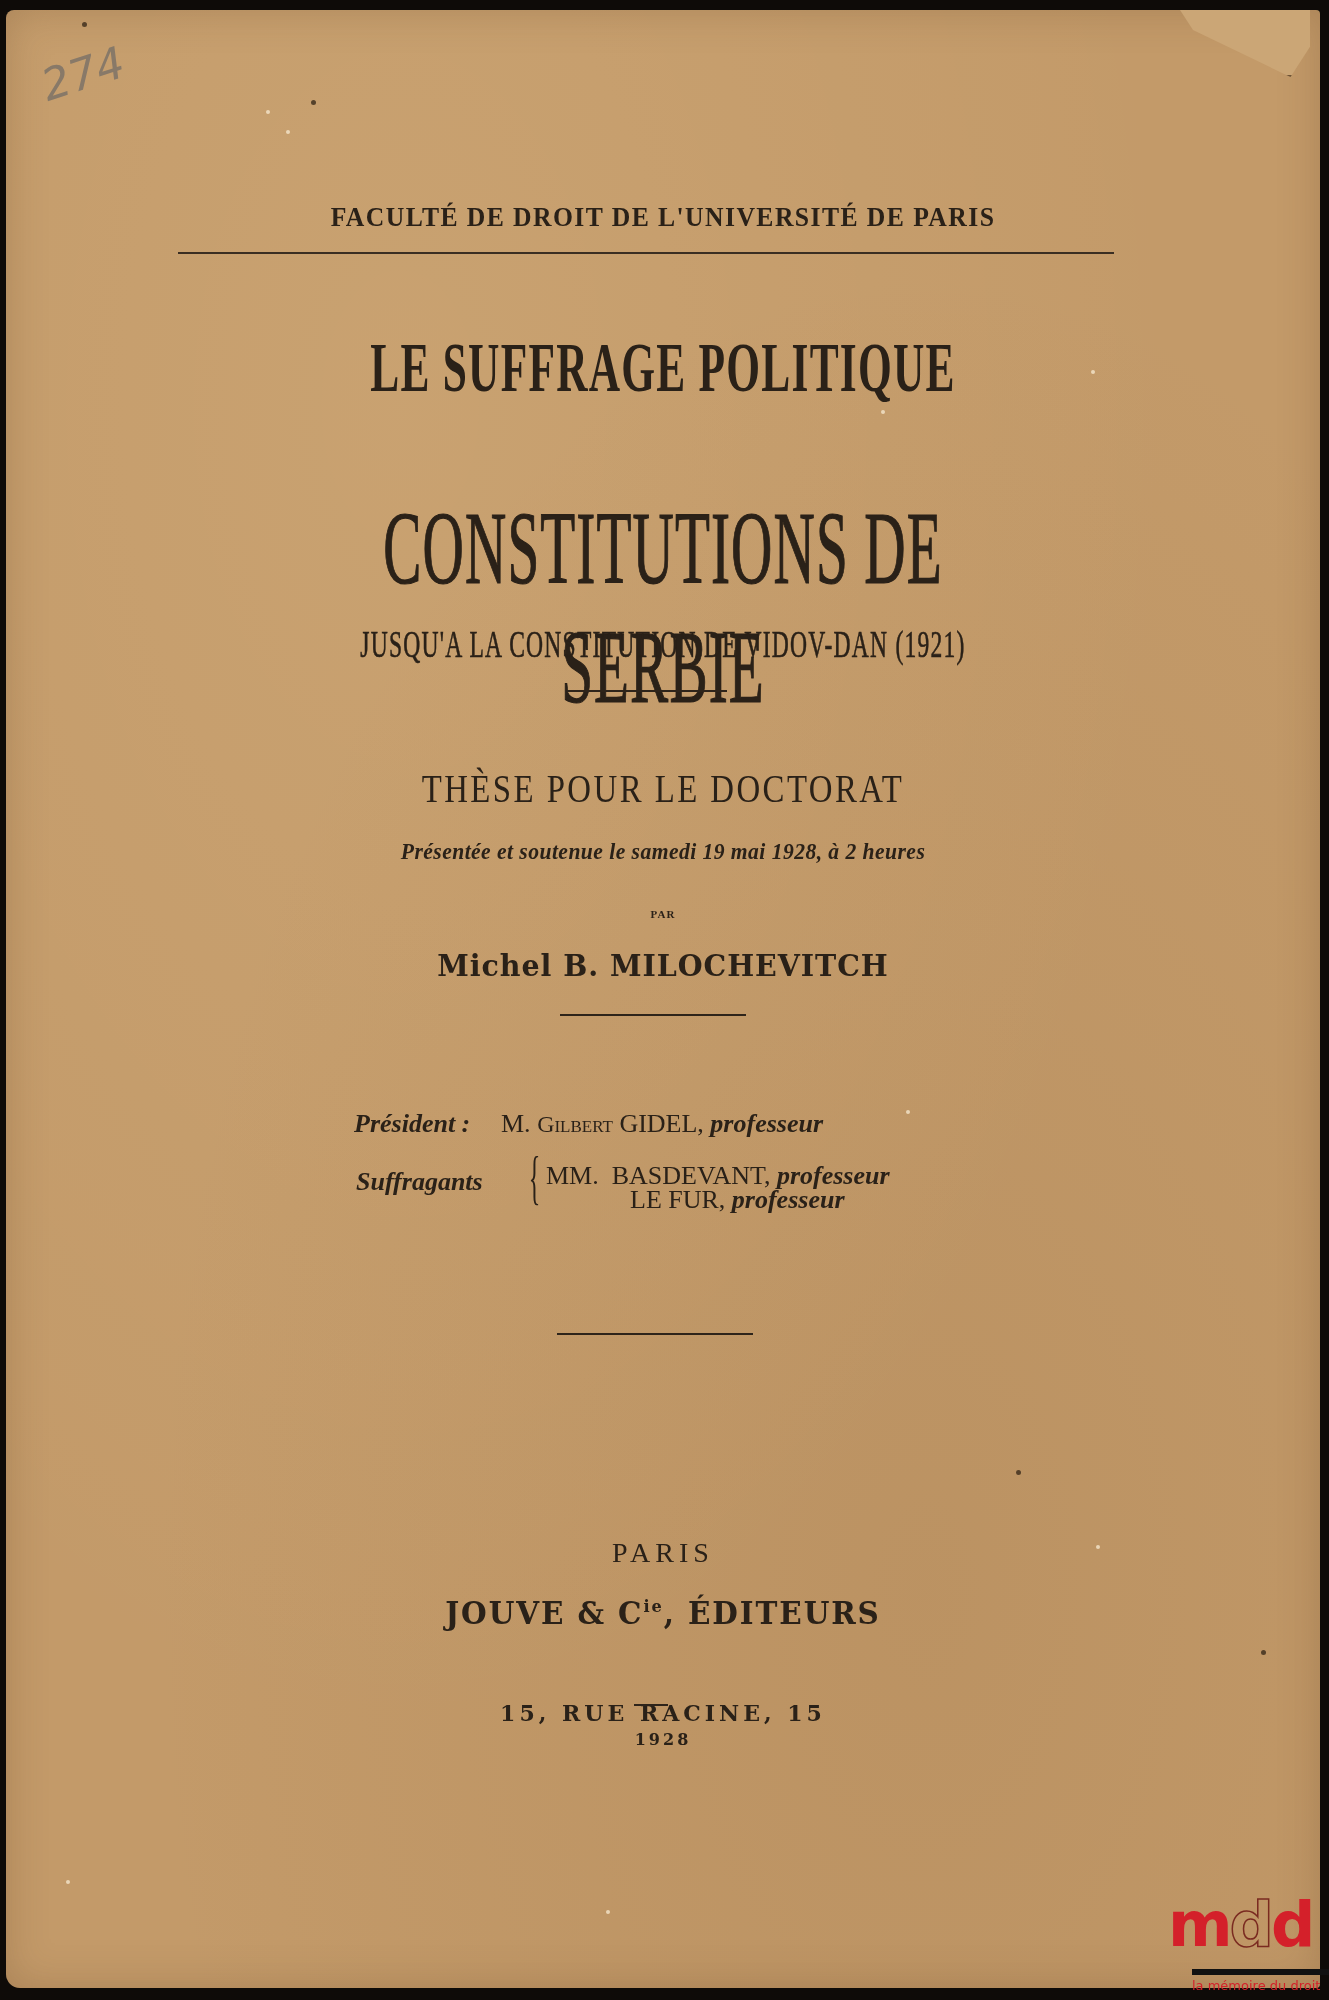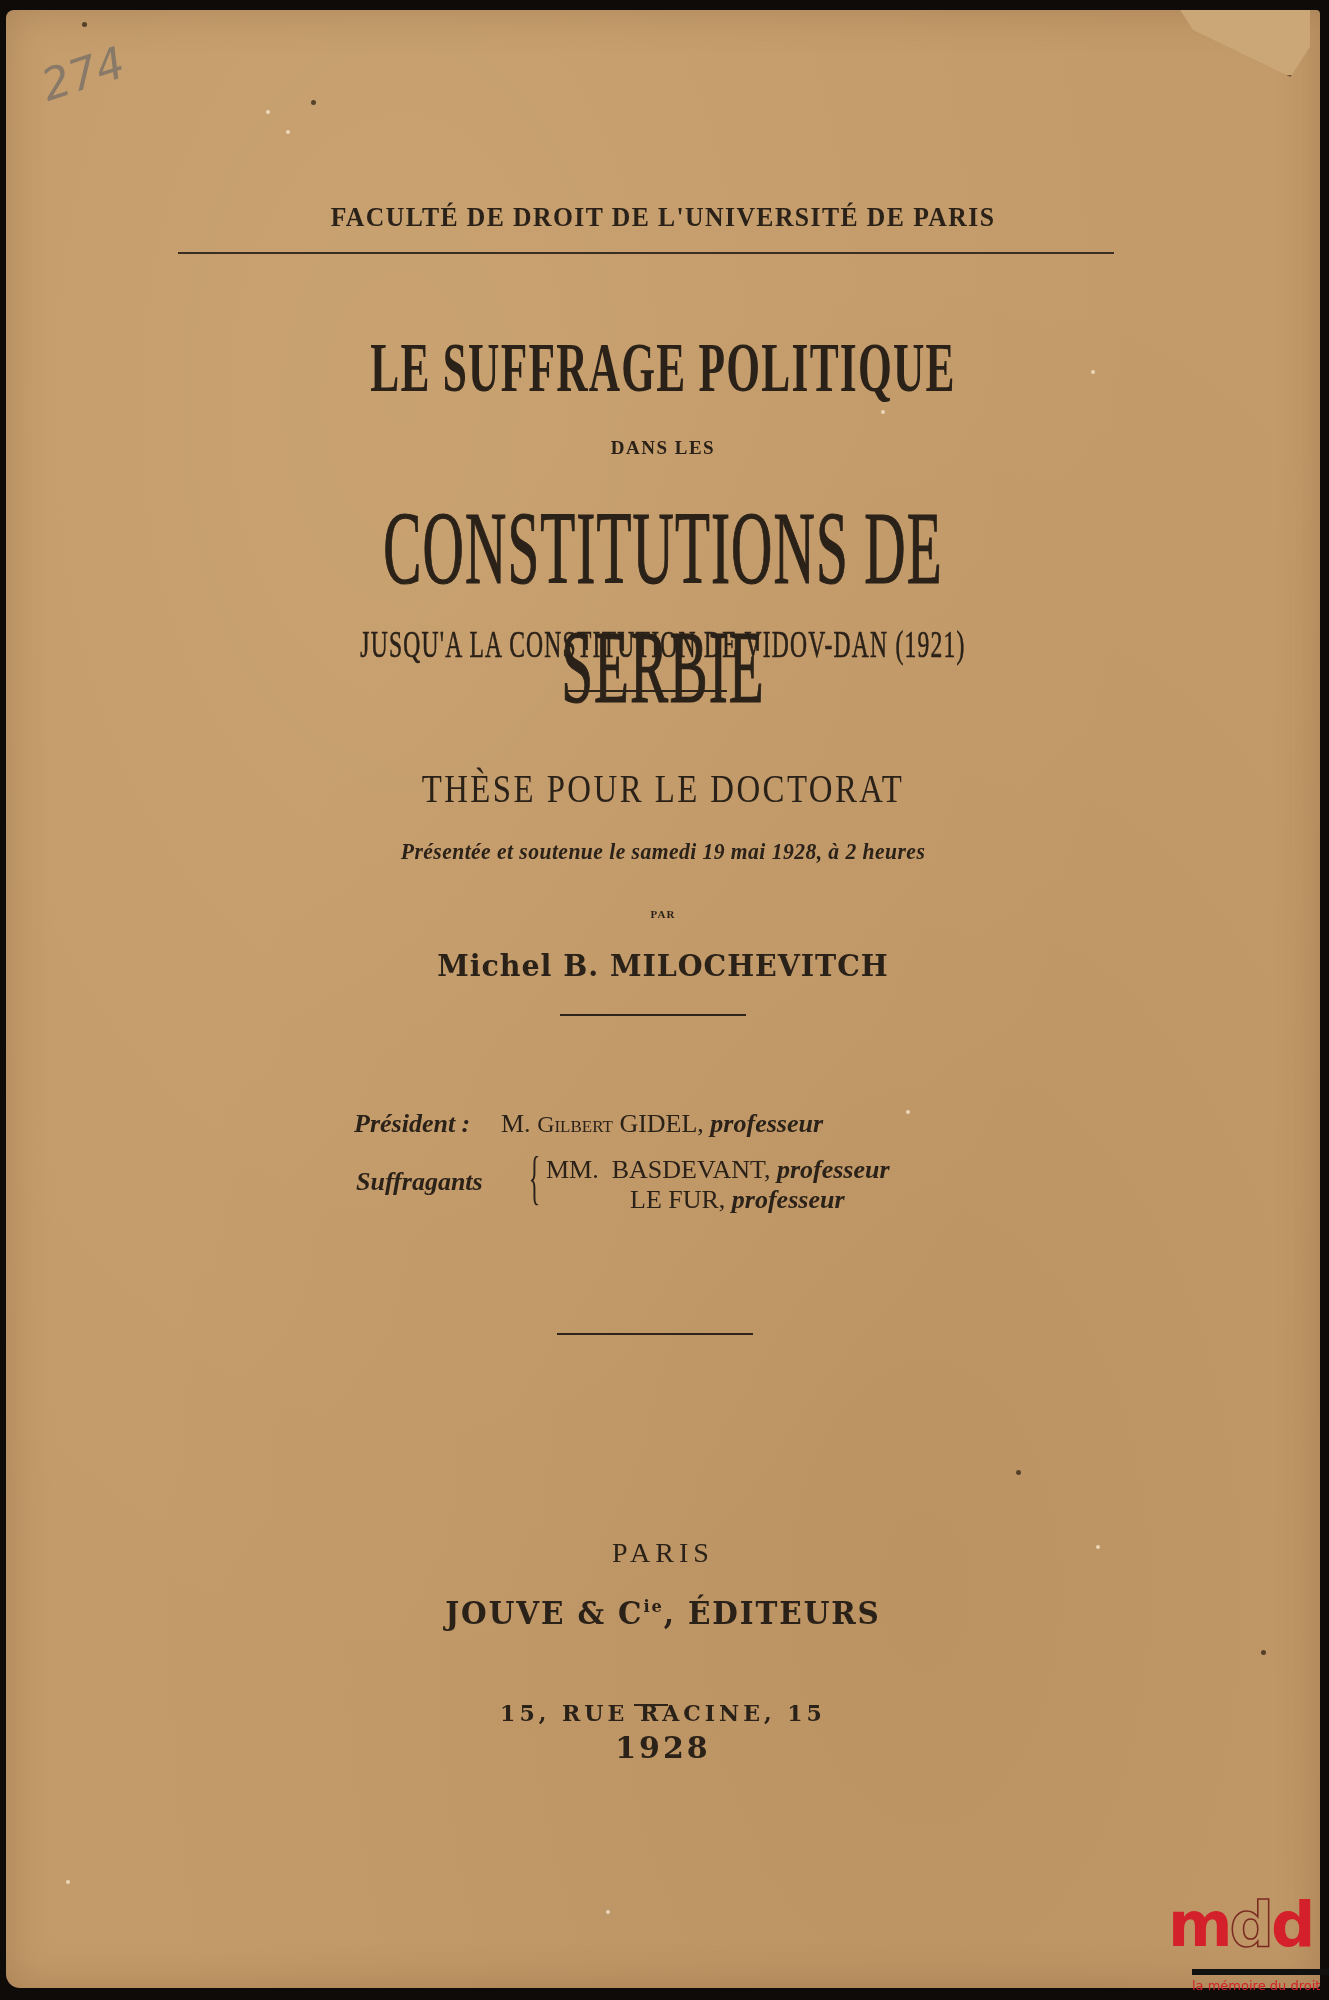--- a/index.html
+++ b/index.html
@@ -148,21 +148,21 @@
     .publisher sup { font-size: 0.55em; vertical-align: 0.7em; }
     .address {
       top: 1690px;
       font-size: 22px;
       letter-spacing: 4px;
       font-weight: bold;
       font-family: "DejaVu Serif", serif;
     }
     .year {
       top: 1720px;
-      font-size: 30px;
+      font-size: 16px;
       letter-spacing: 3px;
       font-weight: bold;
       font-family: "DejaVu Serif", serif;
     }
     .logo {
       position: absolute;
       left: 1168px; top: 1890px;
       width: 160px; height: 110px;
     }
     .logo .mdd {
@@ -202,21 +202,20 @@
   <span class="speck" style="left:60px;top:1870px"></span>
   <span class="dspeck" style="left:76px;top:12px"></span>
   <span class="dspeck" style="left:305px;top:90px"></span>
   <span class="dspeck" style="left:1010px;top:1460px"></span>
   <span class="dspeck" style="left:1255px;top:1640px"></span>
 
   <div class="center faculty">FACULTÉ DE DROIT DE L'UNIVERSITÉ DE PARIS</div>
   <div class="rule-top"></div>
 
   <div class="center title1">LE SUFFRAGE POLITIQUE</div>
-  <div class="center dans">DANS LES</div>
   <div class="center title2">CONSTITUTIONS DE SERBIE</div>
   <div class="center subtitle">JUSQU'A LA CONSTITUTION DE VIDOV-DAN (1921)</div>
 
   <div class="rule" style="left:561px;top:680px;width:160px;"></div>
 
   <div class="center these">THÈSE POUR LE DOCTORAT</div>
   <div class="center presentee">Présentée et soutenue le samedi 19 mai 1928, à 2 heures</div>
   <div class="center par">PAR</div>
   <div class="center author">Michel B. MILOCHEVITCH</div>
 
@@ -228,21 +227,21 @@
       <span class="pres-val">
         <span>M.</span>
         <span class="sc">Gilbert</span>
         <span>GIDEL,</span>
         <i>professeur</i>
       </span>
     </div>
     <div class="row" style="height:76px;margin-left:32px;">
       <span class="lbl-suff">Suffragants</span>
       <span class="brace">{</span>
-      <span class="s1" style="top:8px">
+      <span class="s1" style="top:14px">
         <span>MM.</span>&nbsp;
         <span>BASDEVANT,</span>
         <i>professeur</i>
       </span>
       <span class="s2" style="top:38px">
         <span>LE FUR,</span>
         <i>professeur</i>
       </span>
     </div>
   </div>

